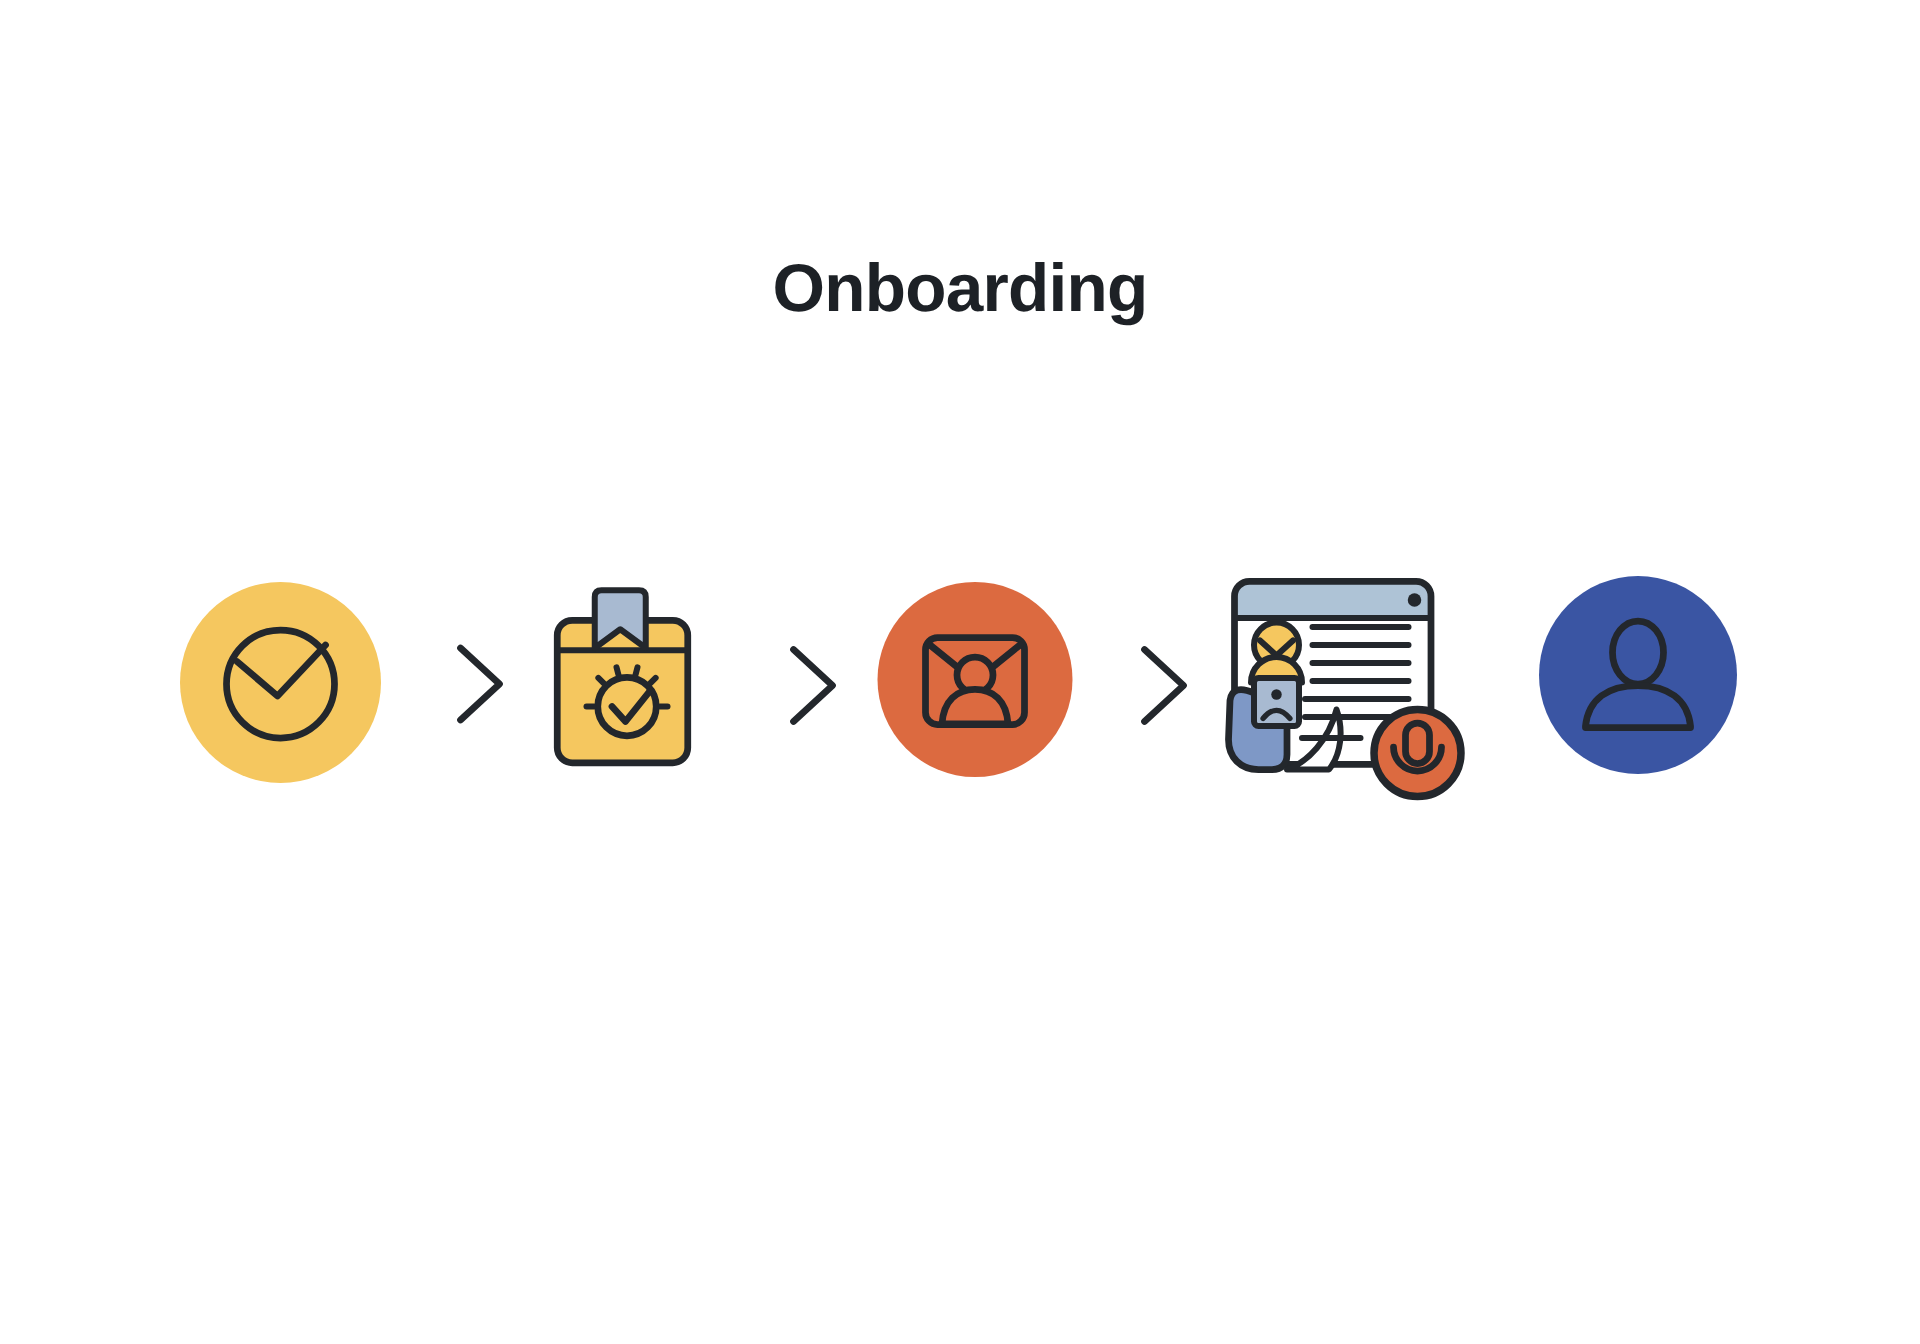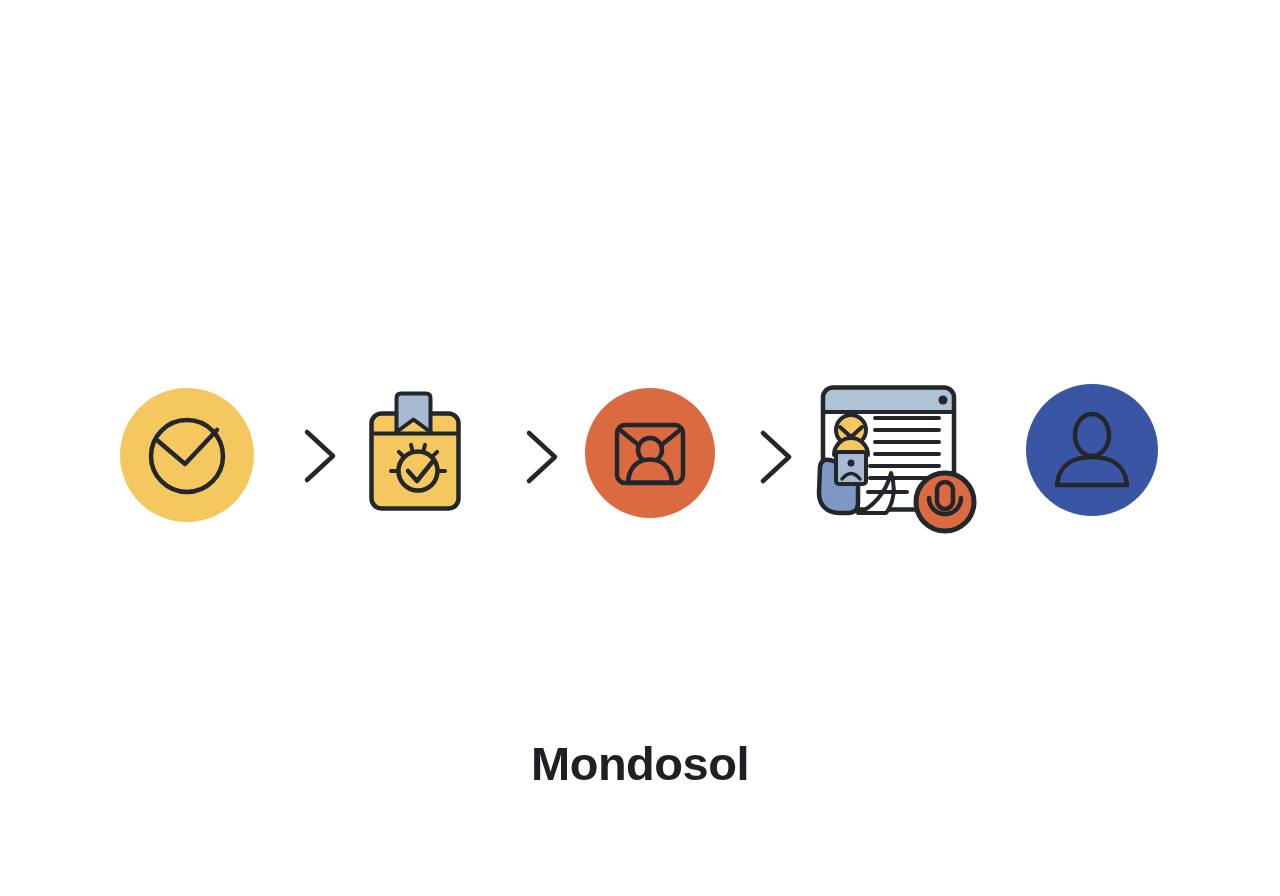--- a/index.html
+++ b/index.html
@@ -36,20 +36,21 @@
   .f-header{fill:var(--header-blue,#aec3d6);}
   .f-pocket{fill:var(--pocket-blue,#7e98c6);}
   .s-ink{stroke:var(--ink,#23272c);}
   .no-f{fill:none;}
 </style>
 </head>
 <body style="background: rgb(255, 255, 255);">
 
 <div class="canvas">
 
+  <h1 class="title">Onboarding</h1>
 
   <div class="abs" style="left:119px;top:387px;width:136px;height:136px;">
     <svg width="136" height="136" viewBox="0 0 136 136">
       <circle cx="68" cy="68" r="67" class="f-yellow"></circle>
       <circle cx="68" cy="69" r="36" class="no-f s-ink" stroke-width="4.5"></circle>
       <path d="M39 54 L66 77 L98 43" class="no-f s-ink" stroke-width="4.5" stroke-linecap="round" stroke-linejoin="round"></path>
     </svg>
   </div>
 
   <div class="abs" style="left:302px;top:427px;width:36px;height:58px;">
@@ -142,15 +143,14 @@
   </div>
 
   <div class="abs" style="left:1026px;top:384px;width:132px;height:132px;">
     <svg width="132" height="132" viewBox="0 0 132 132">
       <circle cx="66" cy="66" r="66" class="f-blue"></circle>
       <ellipse cx="66" cy="51" rx="17" ry="21" class="no-f s-ink" stroke-width="4.5"></ellipse>
       <path d="M31 100 C33 82 46 73 66 73 C86 73 99 82 101 100 L101 101 L31 101 Z" class="f-blue s-ink" stroke-width="4.5" stroke-linejoin="round"></path>
     </svg>
   </div>
 
-  <div class="brand">Mondosol</div>
 
 </div>
 
 </body></html>

